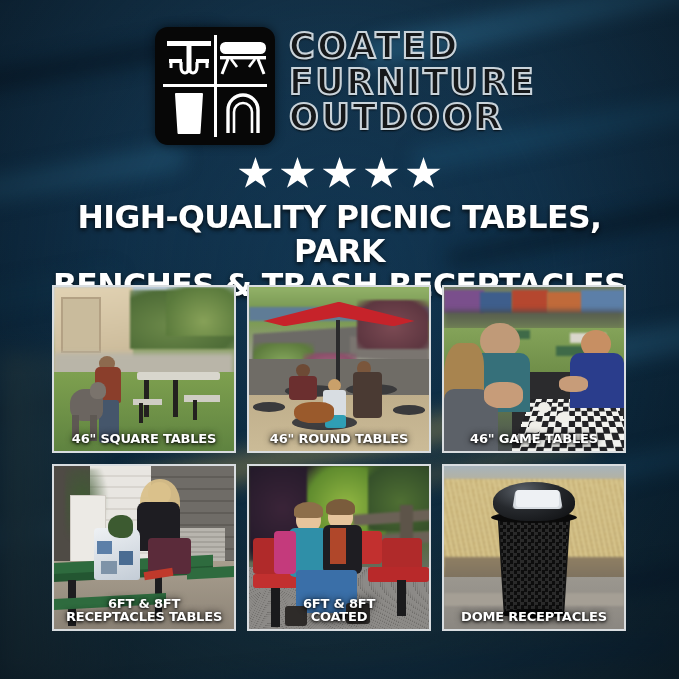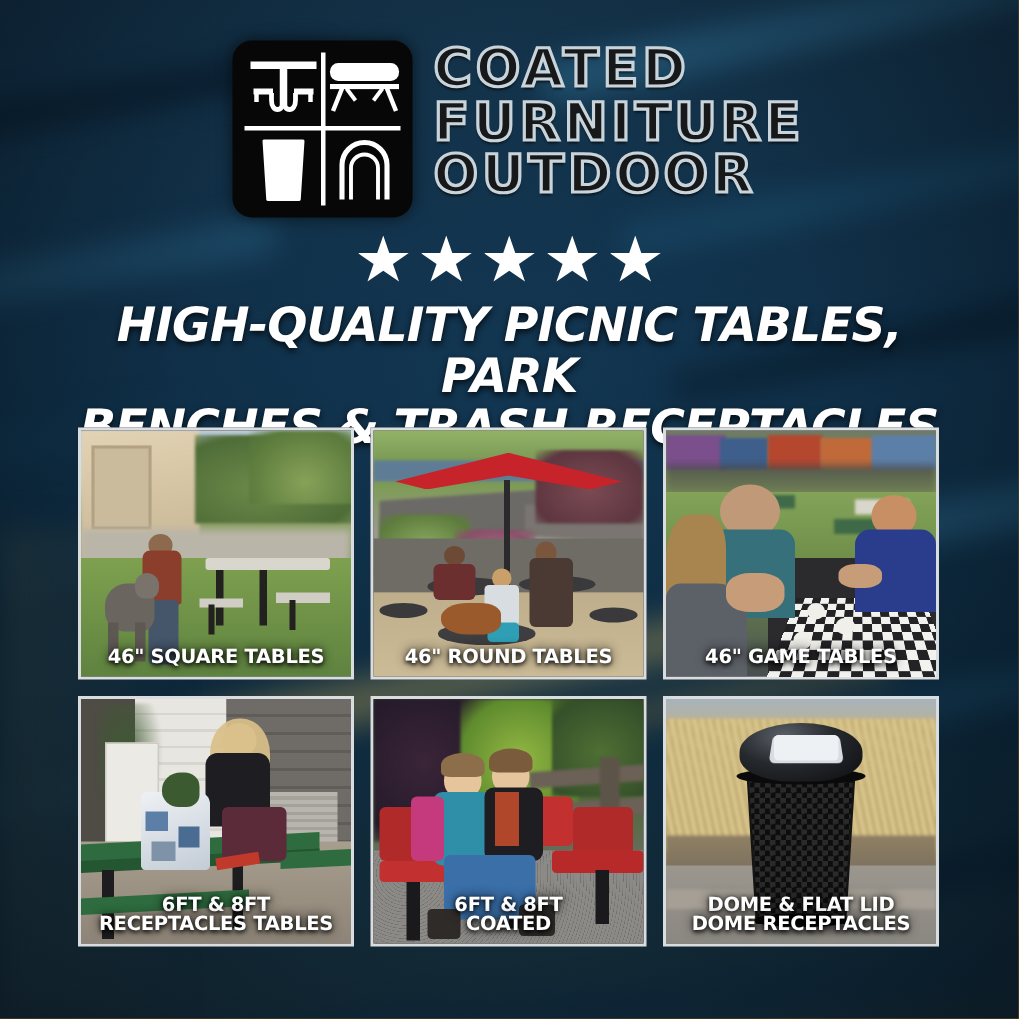--- a/index.html
+++ b/index.html
@@ -42,21 +42,21 @@
   .stars{position:absolute;left:0;right:0;top:157px;display:flex;justify-content:center;gap:8px;}
   .star{width:34px;height:33px;background:#fff;
     clip-path:polygon(50% 0%,61.8% 35.5%,100% 35.5%,69% 57.5%,80.9% 93%,50% 71%,19.1% 93%,31% 57.5%,0% 35.5%,38.2% 35.5%);
     filter:drop-shadow(0 2px 2px rgba(0,0,0,.6));}
 
   
   .headline{position:absolute;left:28px;right:28px;top:200px;text-align:center;
     font-family:"DejaVu Sans", sans-serif;
     font-weight:700;font-size:31.5px;line-height:1.08;color:#ffffff;
     letter-spacing:-.6px;
-    text-shadow:0 2px 4px rgba(0,0,0,.78);font-style:italic;}
+    text-shadow:0 2px 4px rgba(0,0,0,.78);}
   .headline .l2{display:block;}
 
   
   .grid{position:absolute;left:52px;top:285px;width:575px;
     display:grid;grid-template-columns:repeat(3,184px);gap:11px 11px;}
   .tile{position:relative;height:168px;border:2px solid #d9dde0;overflow:hidden;background:#2a2f33;}
   .tile.r2{height:167px;}
   .photo{position:absolute;inset:0;}
   .cap{position:absolute;left:0;right:0;bottom:5px;text-align:center;
     font-family:"DejaVu Sans", sans-serif;
@@ -383,19 +383,18 @@
              radial-gradient(ellipse at 36% 22%,#5a6068 0%,#26292d 45%,#0c0d0f 100%);
              border-radius:50% 50% 42% 42%;"></div>
 
         <div class="lay" style="left:39%;top:14%;width:26%;height:12%;background:#d8dde2;border-radius:4px;transform:perspective(60px) rotateX(22deg);"></div>
         <div class="lay" style="left:40%;top:15%;width:24%;height:10%;background:#eef1f4;border-radius:3px;"></div>
 
         <div class="lay" style="left:33%;top:88%;width:34%;height:5%;background:#0a0a0a;border-radius:50%;"></div>
         <div class="lay blur2" style="left:26%;top:90%;width:54%;height:6%;background:rgba(0,0,0,.38);border-radius:50%;"></div>
       </div>
       <div class="cap">
-        <span>DOME &amp; FLAT LID</span>
         <span class="c2">DOME RECEPTACLES</span>
       </div>
     </div>
 
   </div>
 </div>
 
 </body></html>

